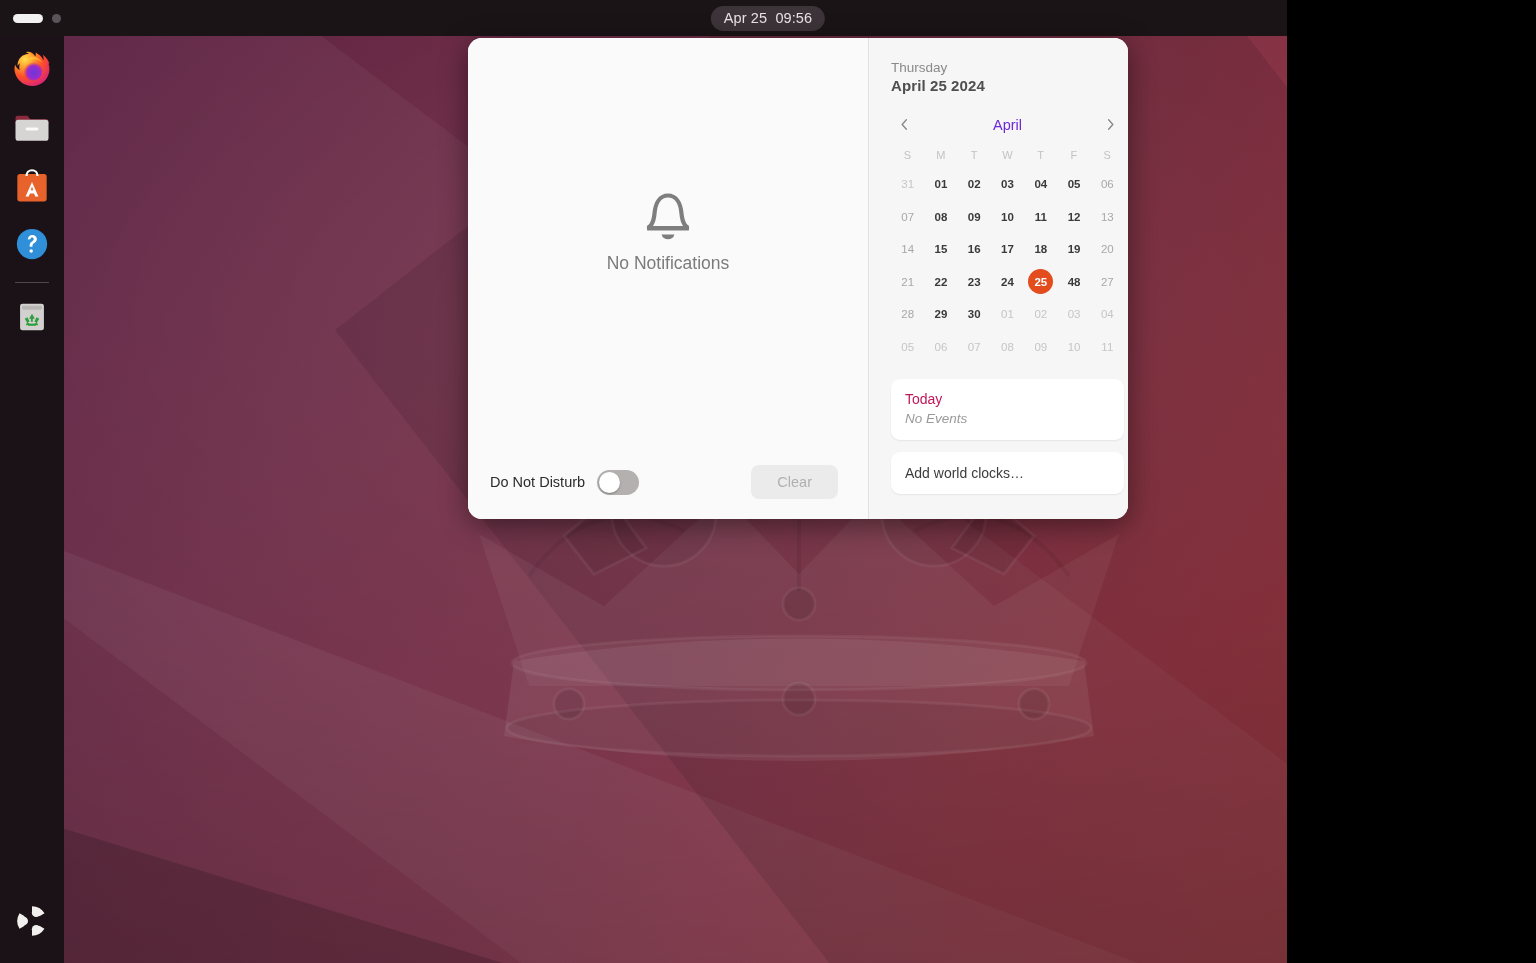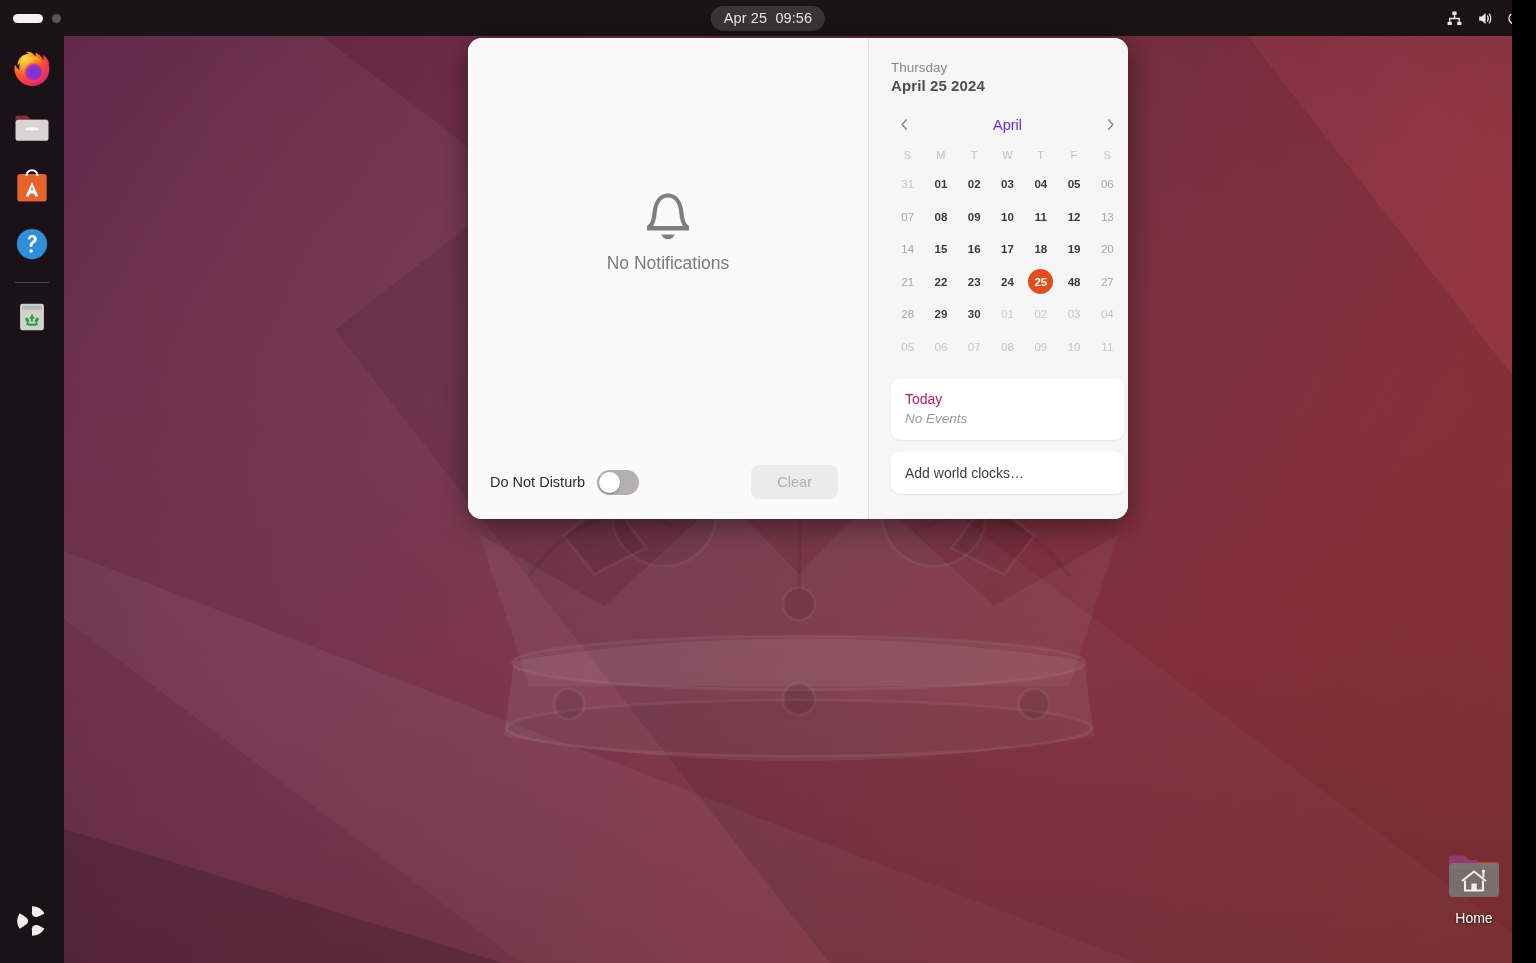--- a/index.html
+++ b/index.html
@@ -2,21 +2,21 @@
 <html><head>
 <meta charset="utf-8">
 <style>
   * { box-sizing: border-box; margin: 0; padding: 0; }
   html, body {
     width: 1536px; height: 963px;
     overflow: hidden;
     background: #000;
     font-family: "Liberation Sans", sans-serif;
   }
-  #screen { position: relative; width: 1512px; height: 963px; overflow: hidden; background:#120a10; }
+  #screen { position: relative; width: 1287px; height: 963px; overflow: hidden; background:#120a10; }
 
   
   #wallpaper {
     position: absolute; left: 64px; top: 36px;
     width: 1472px; height: 927px;
     overflow: hidden;
     background: linear-gradient(120deg, #5c2142 0%, #6b2a45 22%, #7a2f47 48%, #8e3442 70%, #9c3a3f 100%);
   }
   .wp-band { position: absolute; pointer-events: none; }
   .wp-b1 {

